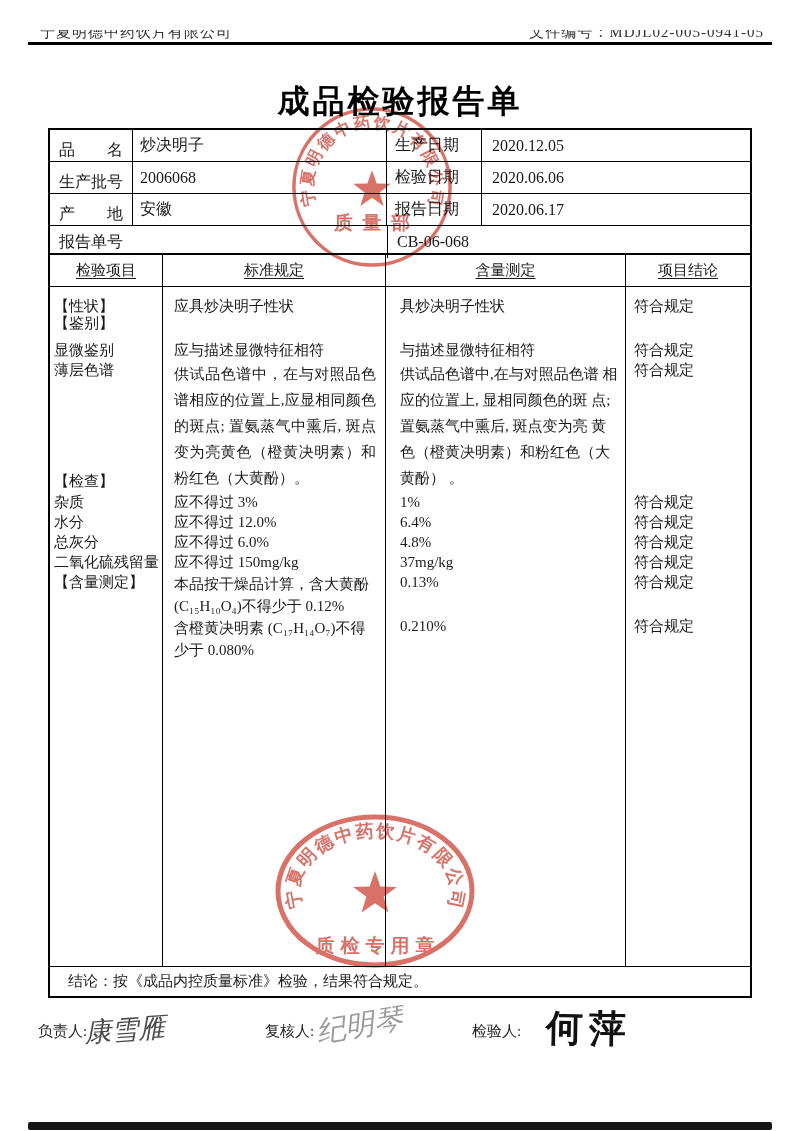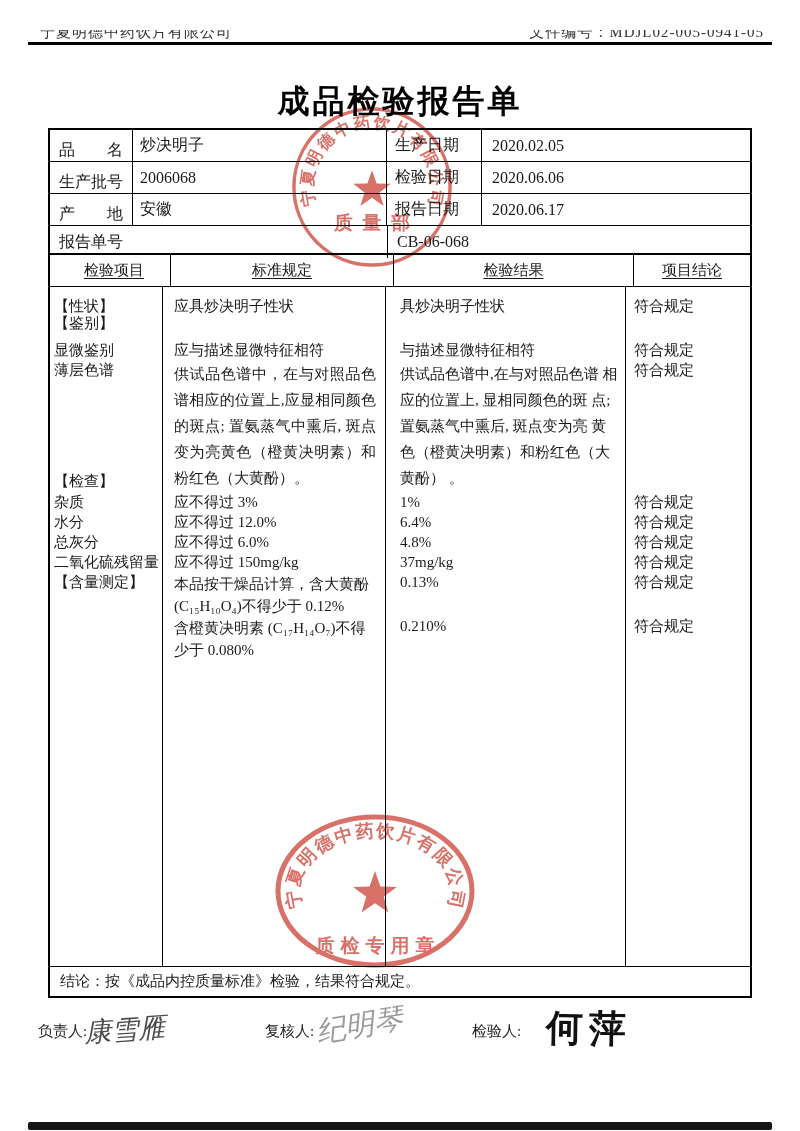--- a/index.html
+++ b/index.html
@@ -35,30 +35,30 @@
   .ic-v1 { width:254px; padding-left:7px; }
   .ic-l2 { width:95px; padding-left:8px; }
   .ic-v2 { flex:1; padding-left:10px; }
   .ic-rl { width:338px; padding-left:9px; }
   .ic-rv { flex:1; padding-left:9px; }
   
   .main-table {
     position:absolute; left:48px; top:253px; width:704px; height:745px;
     border:2px solid #000; display:flex; flex-direction:column; font-size:15px;
   }
-  .mhead { display:flex; height:32px; border-bottom:1px solid #000;padding-left:8px; }
+  .mhead { display:flex; height:32px; border-bottom:1px solid #000; }
   .mhead .hcell {
     border-right:1px solid #000; display:flex; align-items:center; justify-content:center;
     text-decoration:underline; text-underline-offset:3px;
   }
   .mbody { display:flex; flex:1; }
   .mbody .bcell { border-right:1px solid #000; position:relative; }
   .mhead .hcell:last-child, .mbody .bcell:last-child { border-right:none; flex:1; }
   .w1 { width:113px; } .w2 { width:223px; } .w3 { width:240px; }
-  .mfoot { height:30px; border-top:1px solid #000; display:flex; align-items:center; padding-left:10px;font-family:Liberation Serif, serif; }
+  .mfoot { height:30px; border-top:1px solid #000; display:flex; align-items:center; padding-left:18px;font-family:Liberation Serif, serif; }
   .line { position:absolute; white-space:nowrap; line-height:18px; }
   .col-item .line { left:4px; }
   .col-std  .line { left:11px; right:9px; }
   .col-res  .line { left:14px;  right:6px; }
   .col-con  .line { left:8px; }
   .line.para  { white-space:normal; line-height:26px; text-align:justify; }
   .line.parar { white-space:normal; line-height:26px; }
   .line.para2 { white-space:normal; line-height:22px; }
   
   .stamp { position:absolute; opacity:.8; mix-blend-mode:multiply; pointer-events:none; }
@@ -89,21 +89,21 @@
 
   <div class="title">成品检验报告单</div>
 
   <div class="info-table">
     <div class="irow">
       <div class="icell ic-l1">
           <span class="just">品名</span>
         </div>
       <div class="icell ic-v1">炒决明子</div>
       <div class="icell ic-l2">生产日期</div>
-      <div class="icell ic-v2">2020.02.05</div>
+      <div class="icell ic-v2">2020.12.05</div>
     </div>
     <div class="irow">
       <div class="icell ic-l1">
           <span class="just">生产批号</span>
         </div>
       <div class="icell ic-v1">2006068</div>
       <div class="icell ic-l2">检验日期</div>
       <div class="icell ic-v2">2020.06.06</div>
     </div>
     <div class="irow">
@@ -117,21 +117,21 @@
     <div class="irow">
       <div class="icell ic-rl">报告单号</div>
       <div class="icell ic-rv">CB-06-068</div>
     </div>
   </div>
 
   <div class="main-table">
     <div class="mhead">
       <div class="hcell w1">检验项目</div>
       <div class="hcell w2">标准规定</div>
-      <div class="hcell w3">检验结果</div>
+      <div class="hcell w3">含量测定</div>
       <div class="hcell">项目结论</div>
     </div>
     <div class="mbody">
       <div class="bcell w1 col-item">
           <div class="line" style="top: 10px;">【性状】</div>
           <div class="line" style="top: 27px; text-align: center;">【鉴别】</div>
           <div class="line" style="top: 54px;">显微鉴别</div>
           <div class="line" style="top: 74px;">薄层色谱</div>
           <div class="line" style="top: 185px;">【检查】</div>
           <div class="line" style="top: 206px;">杂质</div>

